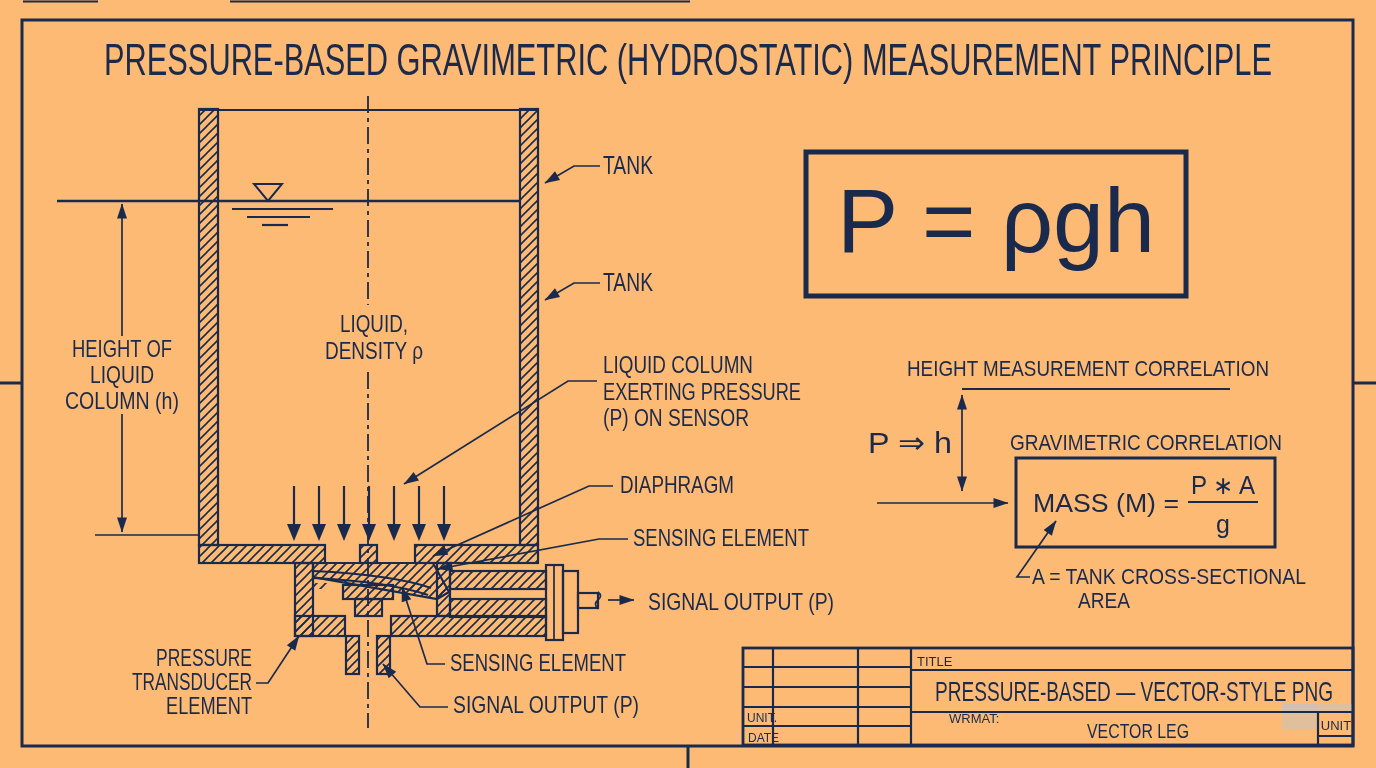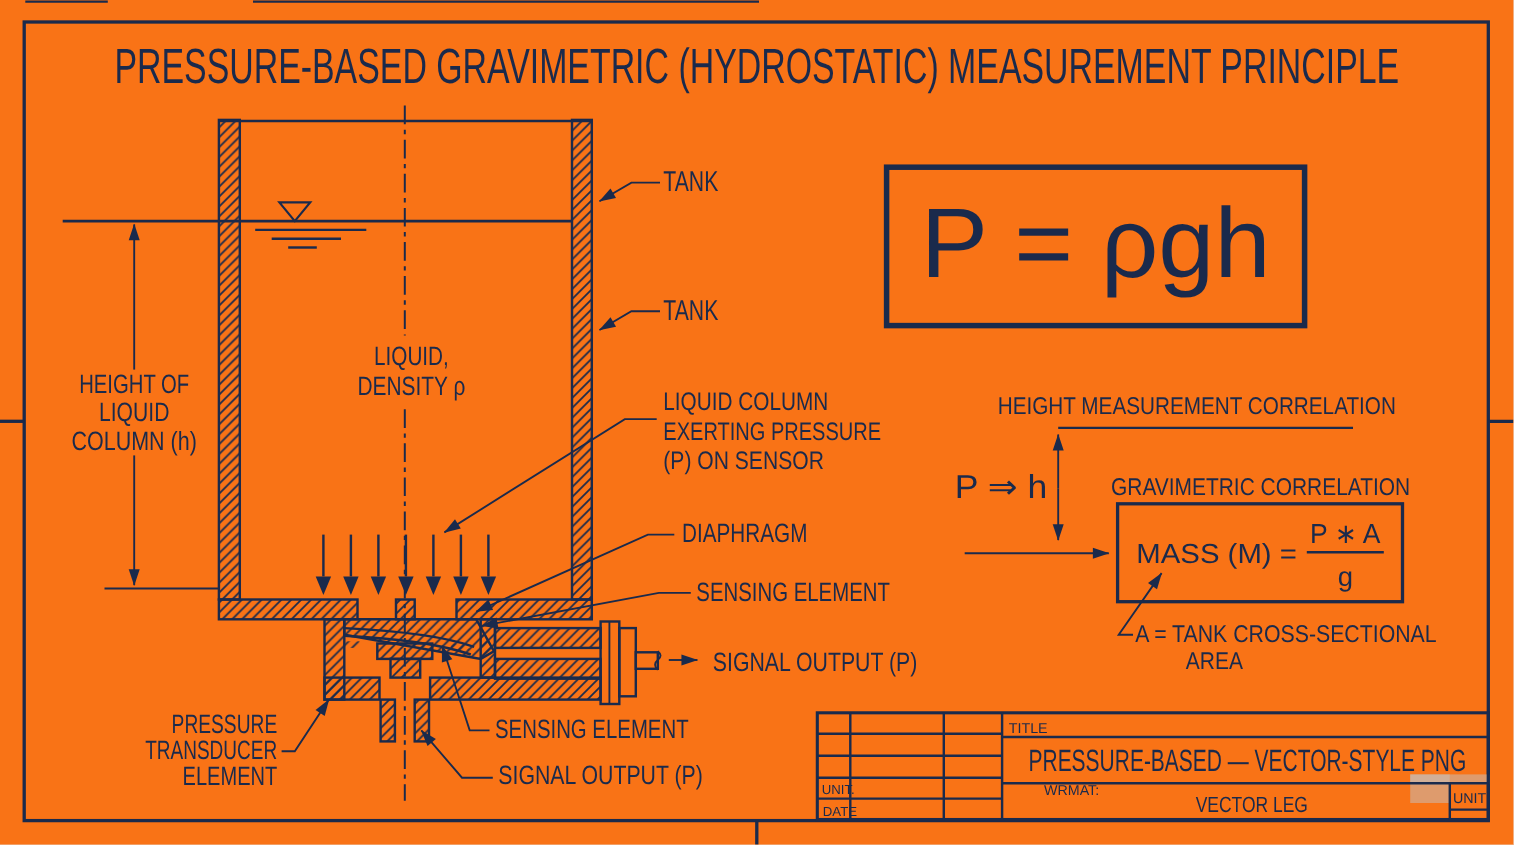--- a/index.html
+++ b/index.html
@@ -16,21 +16,21 @@
   .cl   { stroke:currentColor; fill:none; stroke-width:1.8; stroke-dasharray:17 5 4 5; }
   .solid{ fill:currentColor; stroke:none; }
   .tb   { stroke:currentColor; fill:none; stroke-width:2.2; }
   .tbx  { stroke:currentColor; fill:none; stroke-width:2.8; }
   .fbox { stroke:currentColor; fill:none; stroke-width:5; }
   .mbox { stroke:currentColor; fill:none; stroke-width:3; }
 </style>
 </head>
 <body>
 
-<div id="stage" style="background: #f97316;">
+<div id="stage" style="background: #fdba74;">
 <svg width="1376" height="768" viewBox="0 0 1376 768">
   <defs>
     <pattern id="hatch" patternUnits="userSpaceOnUse" width="9" height="9">
       <path d="M0,9 L9,0 M-2.25,2.25 L2.25,-2.25 M6.75,11.25 L11.25,6.75" stroke="#1a2a4c" stroke-width="1.6" fill="none"></path>
     </pattern>
     <marker id="arr" markerUnits="userSpaceOnUse" markerWidth="16" markerHeight="11" viewBox="0 0 16 11" refX="15" refY="5.5" orient="auto">
       <path d="M0.5,0.5 L15.5,5.5 L0.5,10.5 Z" fill="#1a2a4c"></path>
     </marker>
   </defs>
 

